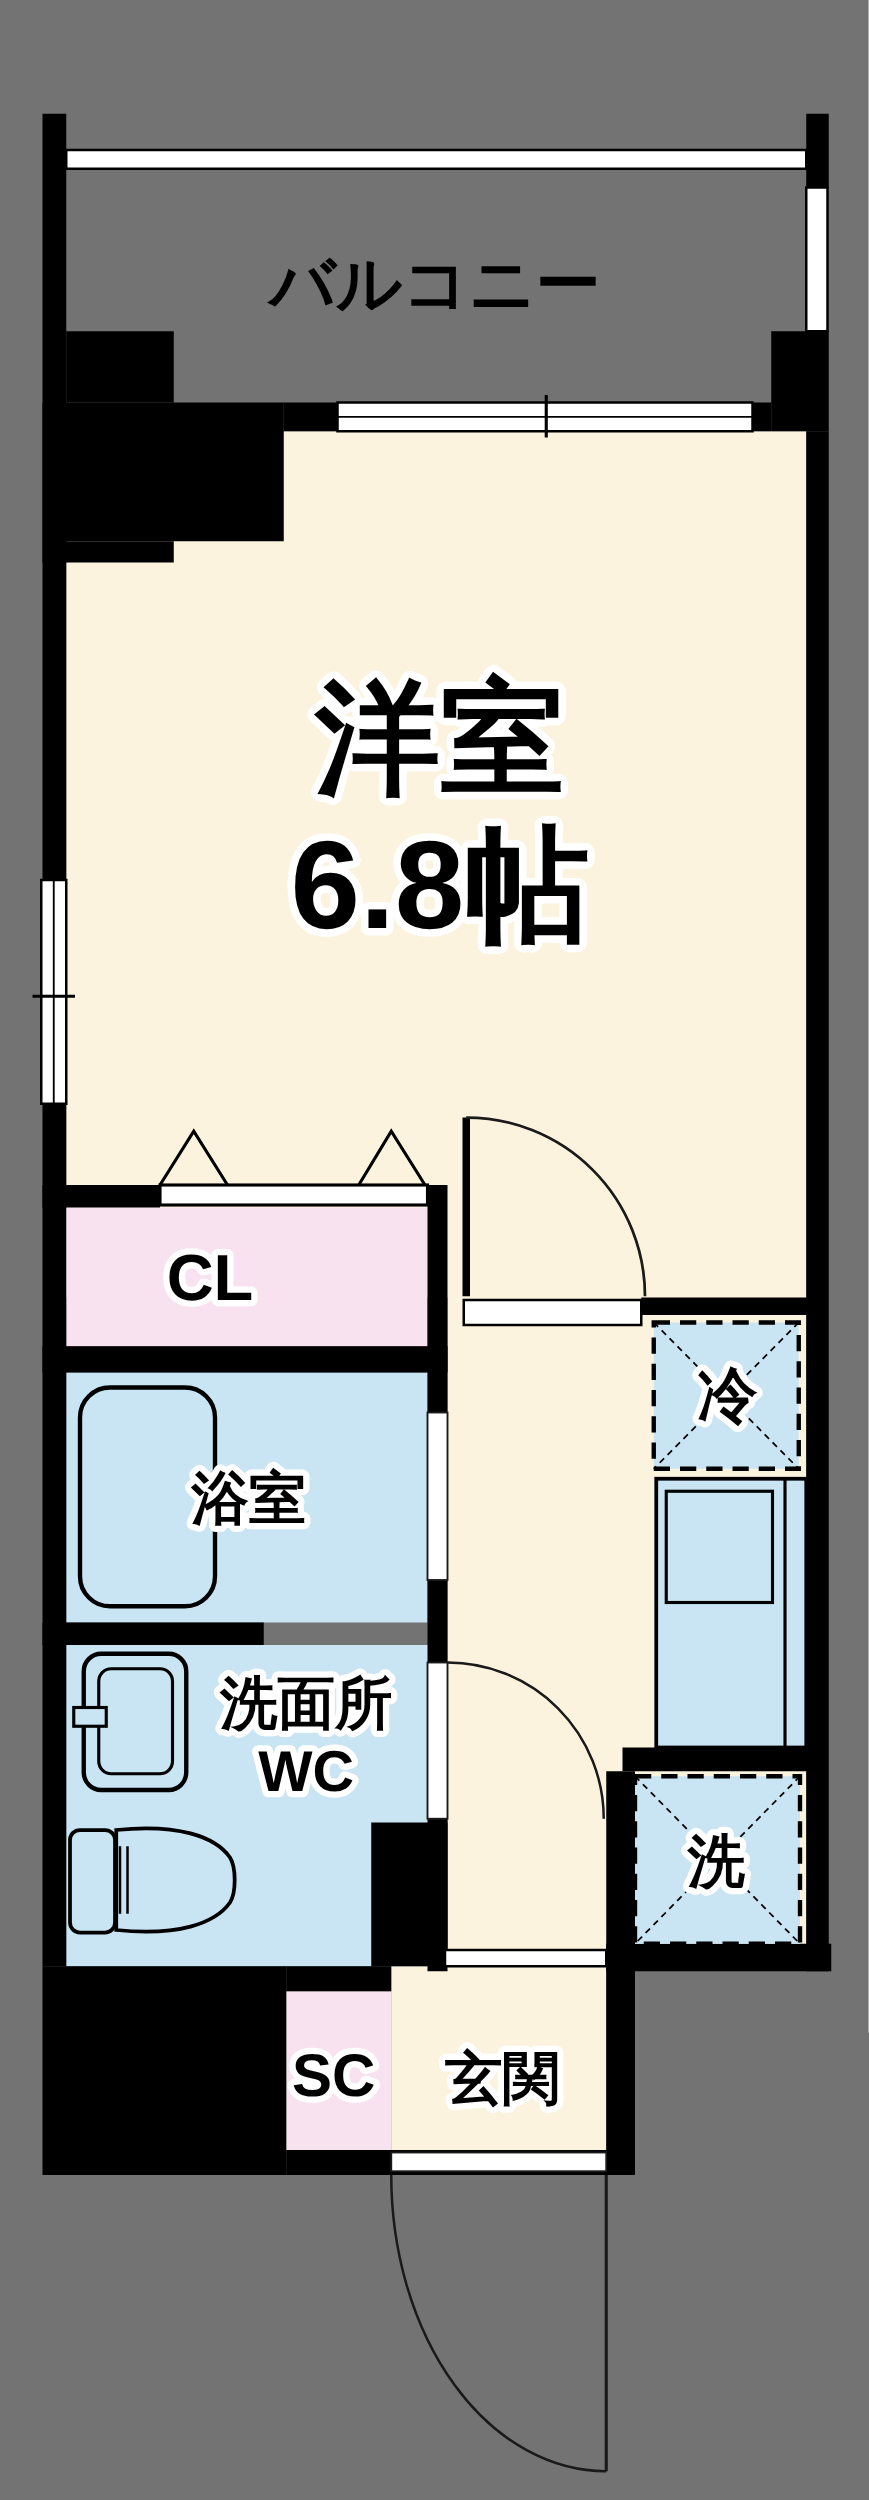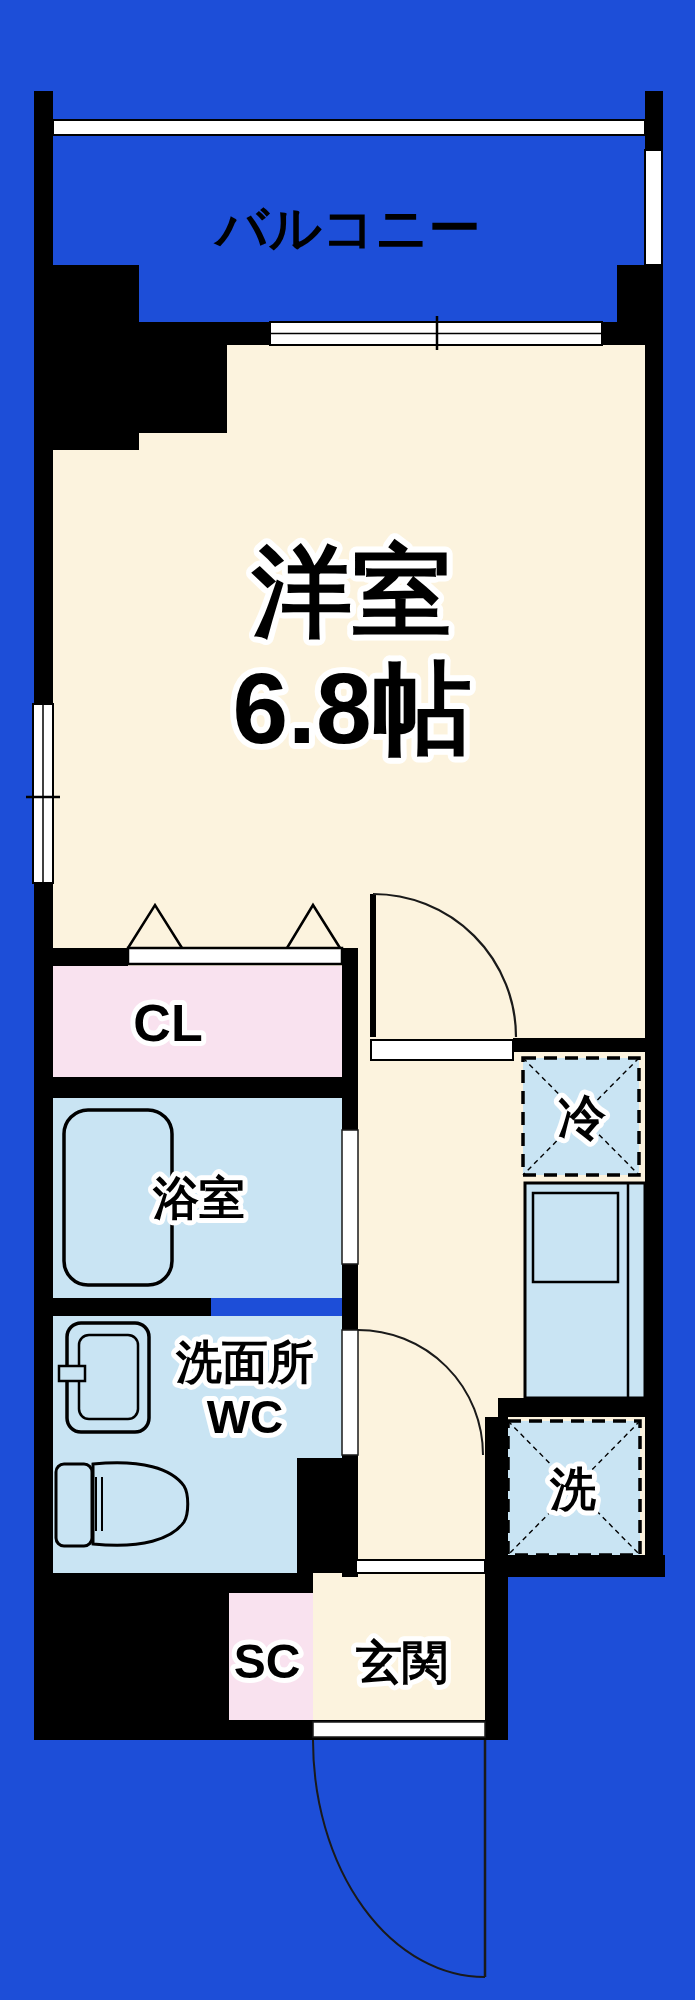--- a/index.html
+++ b/index.html
@@ -1,16 +1,16 @@
 <!DOCTYPE html>
 <html><head>
 <meta charset="utf-8">
 <style>
   html,body{margin:0;padding:0;background:#fff;}
-  .stage{width:695px;height:2000px;position:relative;background:#1d4ed8;}
+  .stage{width:695px;height:2000px;position:relative;background:#737373;}
   svg{display:block;}
   .plan-label{
     font-family:"Liberation Sans","DejaVu Sans",sans-serif;
     font-weight:700;
     fill:#000;
     stroke:#ffffff;
     stroke-linejoin:round;
     paint-order:stroke fill;
     text-anchor:middle;
   }

